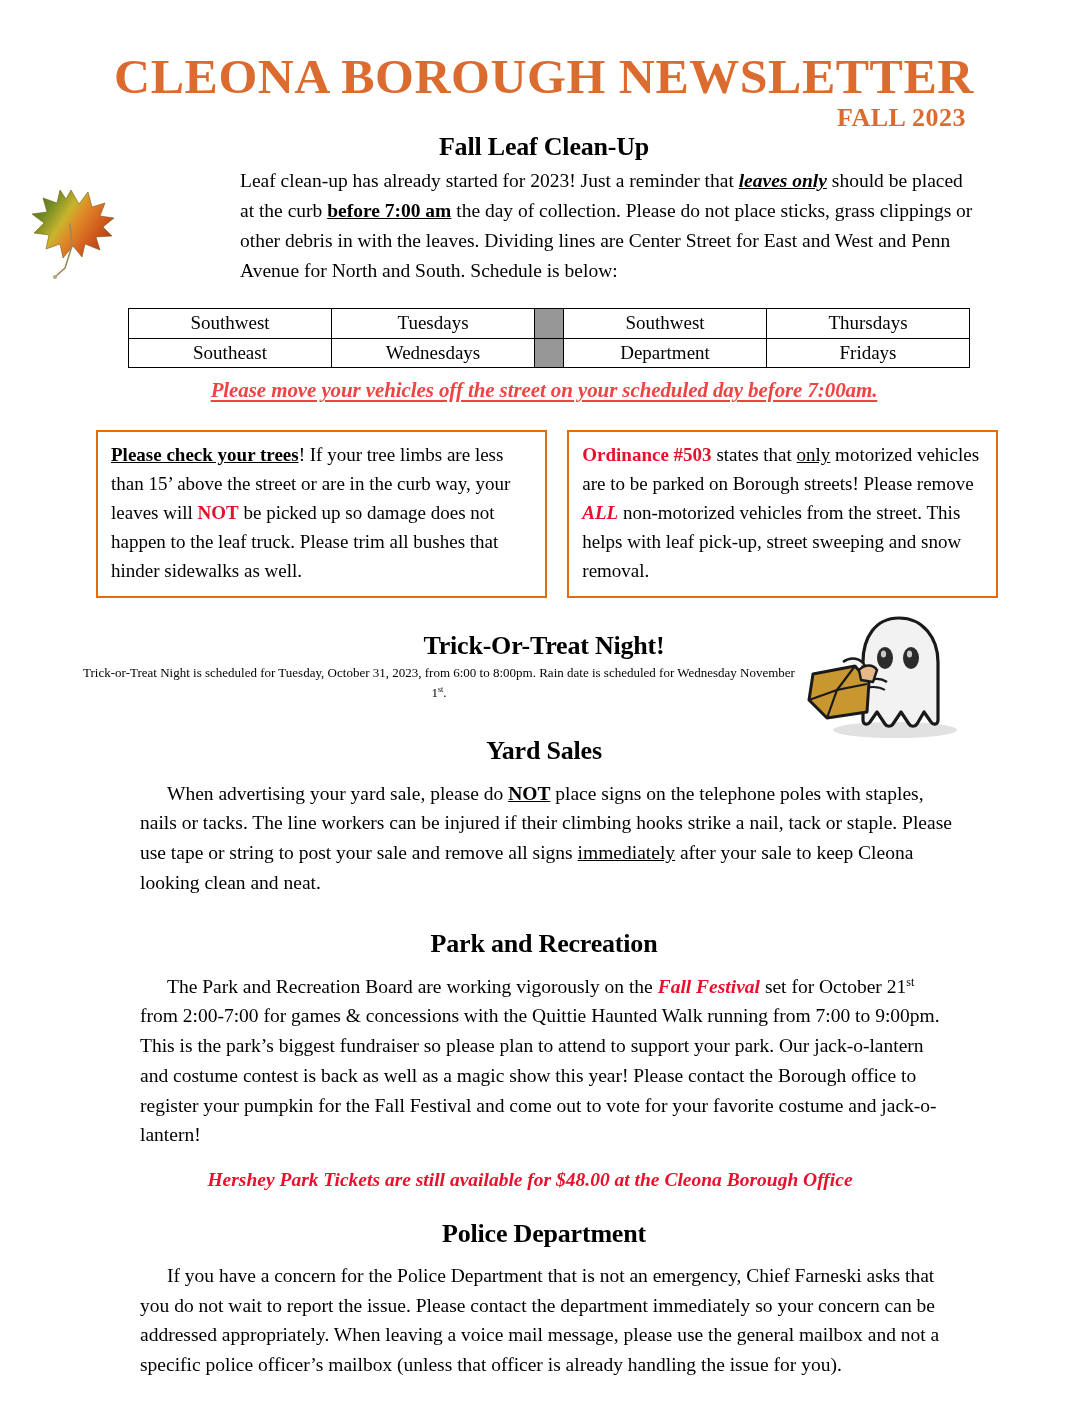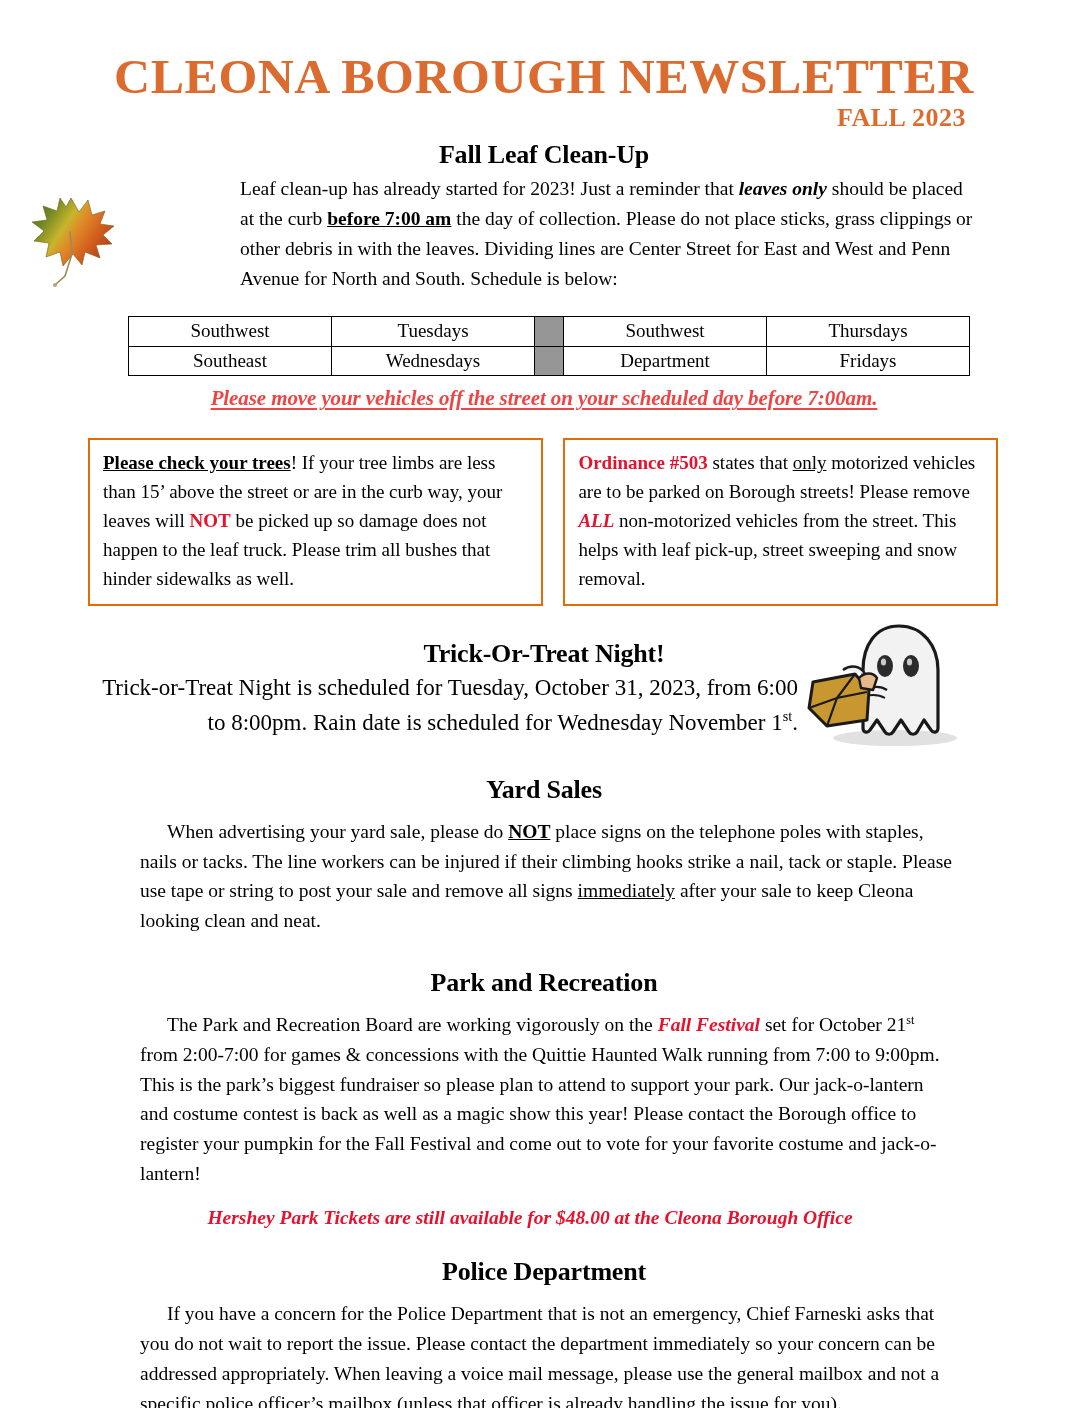--- a/index.html
+++ b/index.html
@@ -64,21 +64,20 @@
     font-weight: bold;
     text-align: center;
     margin: 0;
     padding: 0;
     line-height: 1.2;
     letter-spacing: -0.2px;
   }
 
   
   .leaf-section {
-    margin-top: 8px;
   }
   .leaf-body {
     position: relative;
     margin-top: 4px;
     padding-left: 240px;
     padding-right: 108px;
   }
   .leaf-body p {
     margin: 0;
     font-size: 19.5px;
@@ -141,37 +140,37 @@
     padding-right: 90px;
     align-items: stretch;
   }
   .obox {
     border: 2px solid #E36C0A;
     box-sizing: border-box;
     padding: 9px 12px 10px 13px;
     font-size: 19px;
     line-height: 1.52;
   }
-  .obox.left  { width: 500px; }
+  .obox.left  { width: 500px; margin-left: 8px; }
   .obox.right { width: 477px; }
   .obox p { margin: 0; }
 
   .u { text-decoration: underline; }
   .b { font-weight: bold; }
-  .i { font-style: italic; }
+  .i { font-style: italic; text-decoration: underline; }
   .red-b { color: #E8112D; font-weight: bold; }
   .red-bi { color: #E8112D; font-weight: bold; font-style: italic; }
   sup { font-size: 0.62em; vertical-align: super; line-height: 0; }
 
   
   .tot-section { margin-top: 32px; position: relative; }
   .tot-body {
     margin-top: 2px;
-    text-align: right;
-    font-size: 23px;
+    text-align: center;
+    font-size: 13px;
     line-height: 1.52;
     padding-left: 80px;
     padding-right: 290px;
   }
   .tot-body p { margin: 0; }
   .ghost-image {
     position: absolute;
     right: 110px;
     top: -22px;
     width: 175px;

